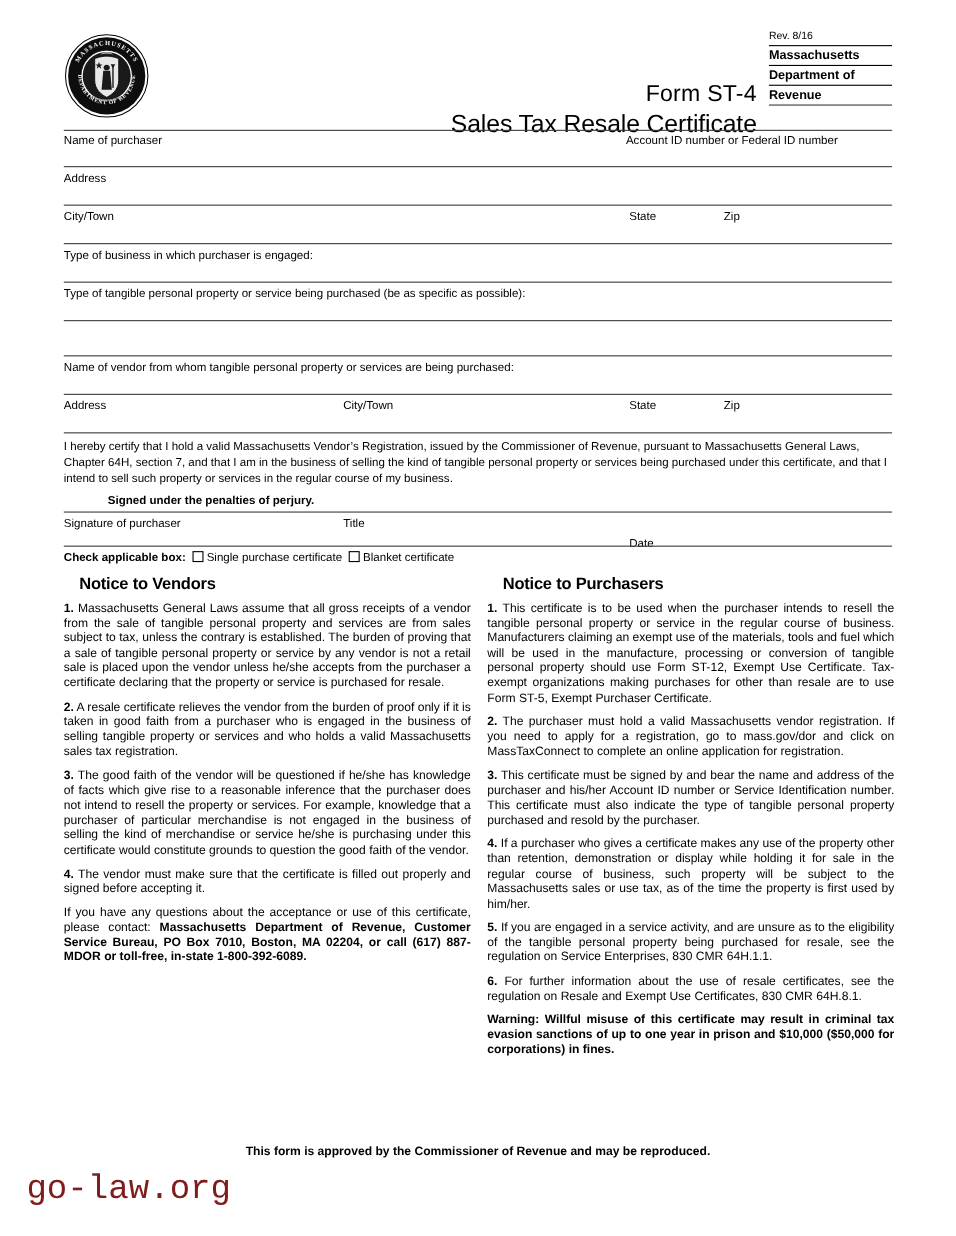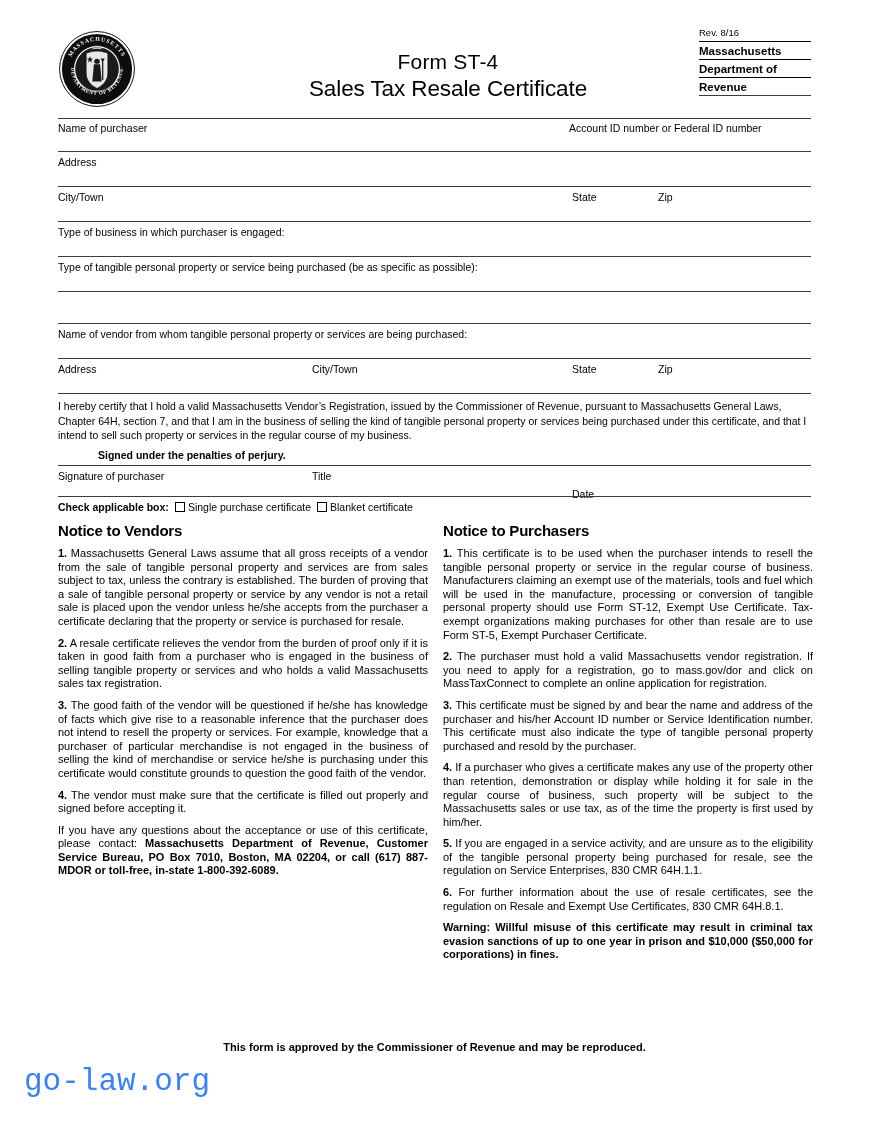--- a/index.html
+++ b/index.html
@@ -36,23 +36,23 @@
     position: absolute;
     left: 0px;
     top: 4px;
     width: 78px;
     height: 78px;
   }
 
   .title-block {
     position: absolute;
     left: 150px;
-    top: 24px;
+    top: 48px;
     width: 480px;
-    text-align: center;
+    text-align: right;
   }
   .form-no {
     font-size: 21px;
     font-weight: normal;
     letter-spacing: 0.2px;
     line-height: 24px;
   }
   .form-title {
     font-size: 22.5px;
     font-weight: normal;
@@ -155,20 +155,21 @@
   }
   .col-left  { left: 0px; }
   .col-right { left: 385px; }
 
   .notice-head {
     font-size: 15px;
     font-weight: bold;
     line-height: 18px;
     letter-spacing: -0.2px;
     margin-bottom: 7px;
+    margin-left: 14px;
   }
   .para {
     font-size: 11px;
     line-height: 13.6px;
     text-align: justify;
     margin-bottom: 8px;
   }
   .para .n { font-weight: bold; }
   .para b  { font-weight: bold; }
   .para.last { margin-bottom: 0; }
@@ -184,21 +185,21 @@
     font-weight: bold;
     line-height: 14px;
   }
   .watermark {
     position: absolute;
     left: 24px;
     top: 1064px;
     font-family: "Liberation Mono", "DejaVu Sans Mono", monospace;
     font-size: 31px;
     line-height: 36px;
-    color: #3b82f6;
+    color: #7f1d1d;
     letter-spacing: 0px;
   }
 </style>
 </head>
 <body>
 
 <div class="page">
 
   <div class="header">
 

